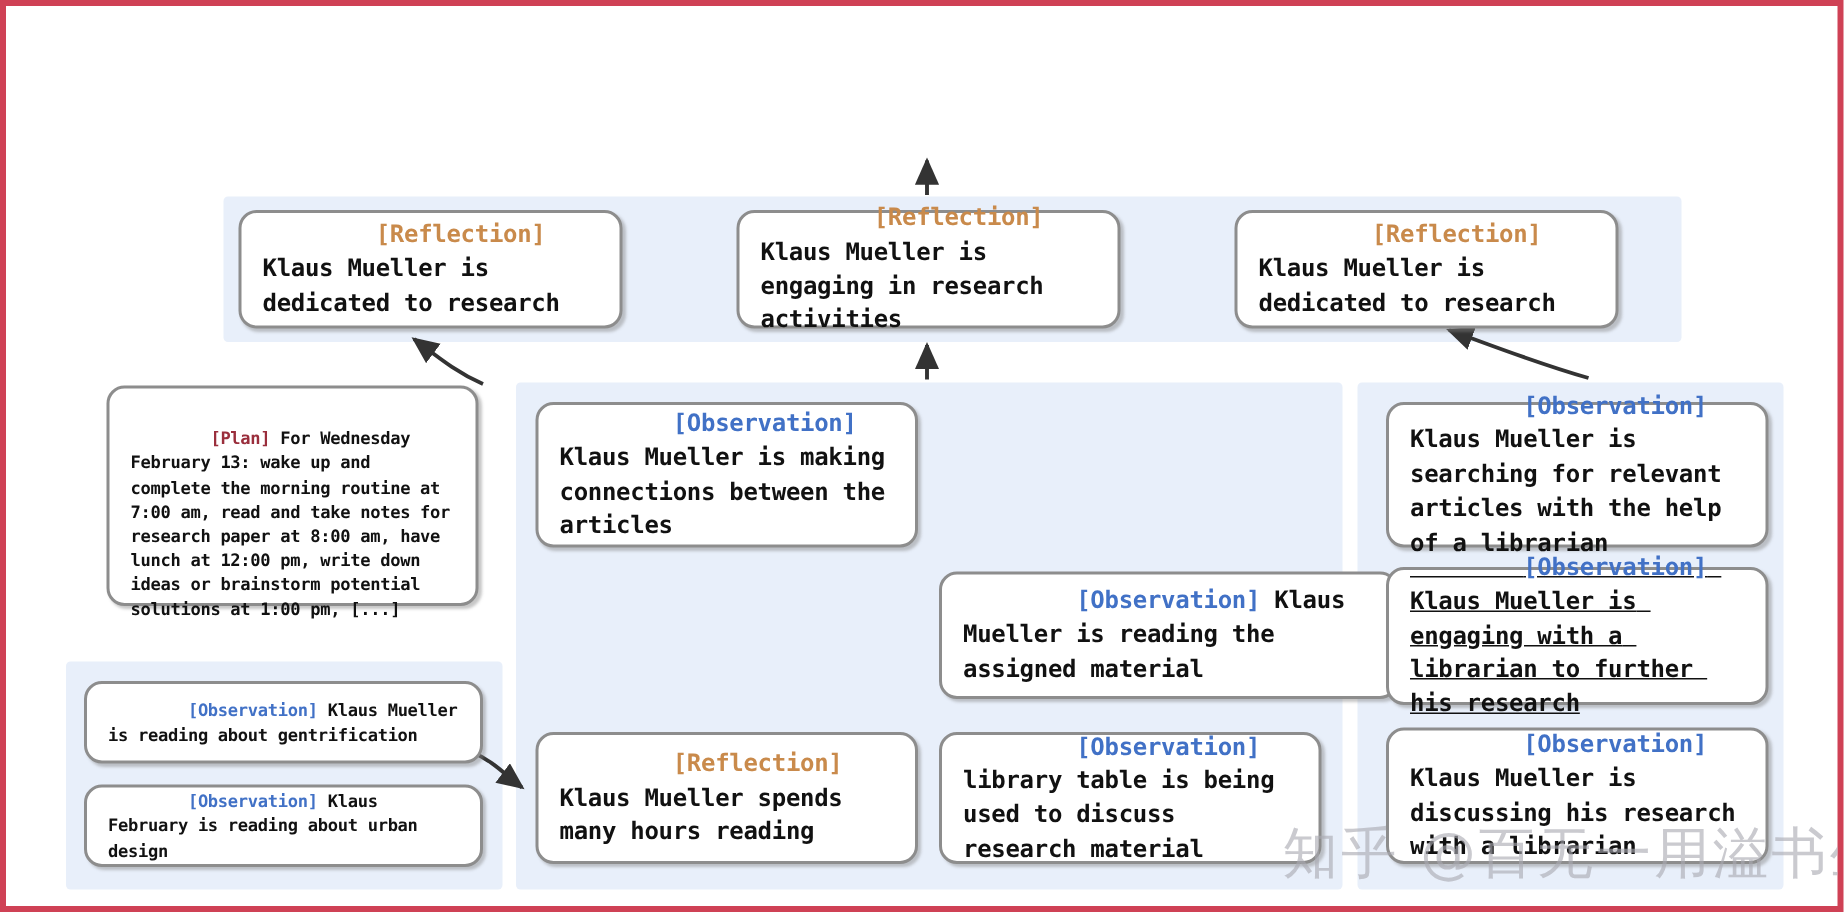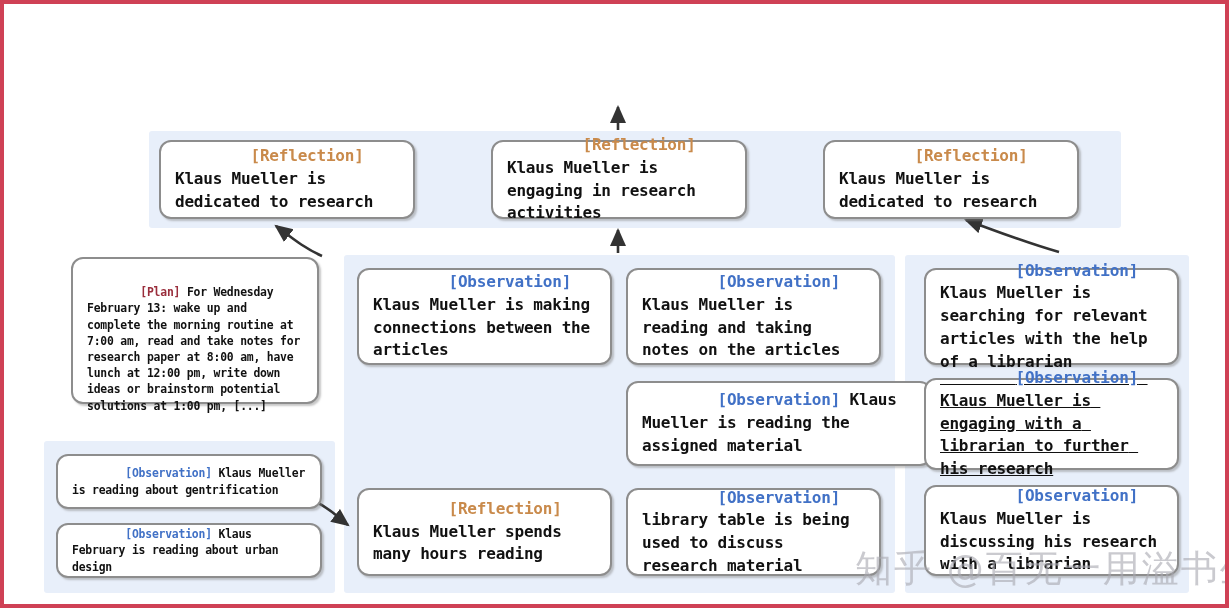--- a/index.html
+++ b/index.html
@@ -151,25 +151,20 @@
       </div>
     </div>
 
 
     <div class="node f13" style="left:353px; top:484px; width:255px; height:88px;">
       <div class="inner">
         <span class="tag-reflection">[Reflection]</span><span> Klaus Mueller spends many hours reading</span>
       </div>
     </div>
 
-    <div class="node f13" style="left:622px; top:264px; width:255px; height:97px;">
-      <div class="inner">
-        <span class="tag-observation">[Observation]</span><span> Klaus Mueller is reading and taking notes on the articles</span>
-      </div>
-    </div>
 
     <div class="node f13" style="left:622px; top:377px; width:306px; height:85px;">
       <div class="inner">
         <span class="tag-observation">[Observation]</span><span> Klaus Mueller is reading the assigned material</span>
       </div>
     </div>
 
     <div class="node f13" style="left:622px; top:484px; width:255px; height:88px;">
       <div class="inner">
         <span class="tag-observation">[Observation]</span><span> library table is being used to discuss research material</span>

